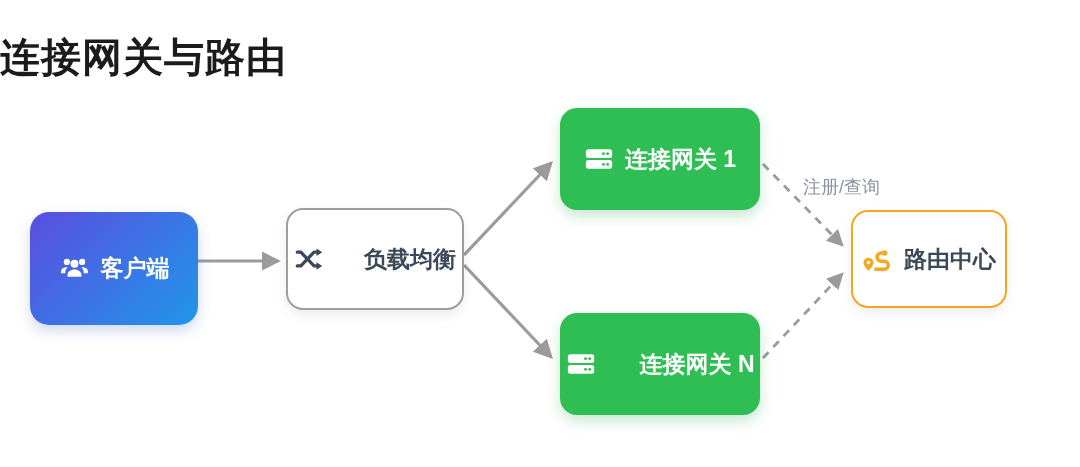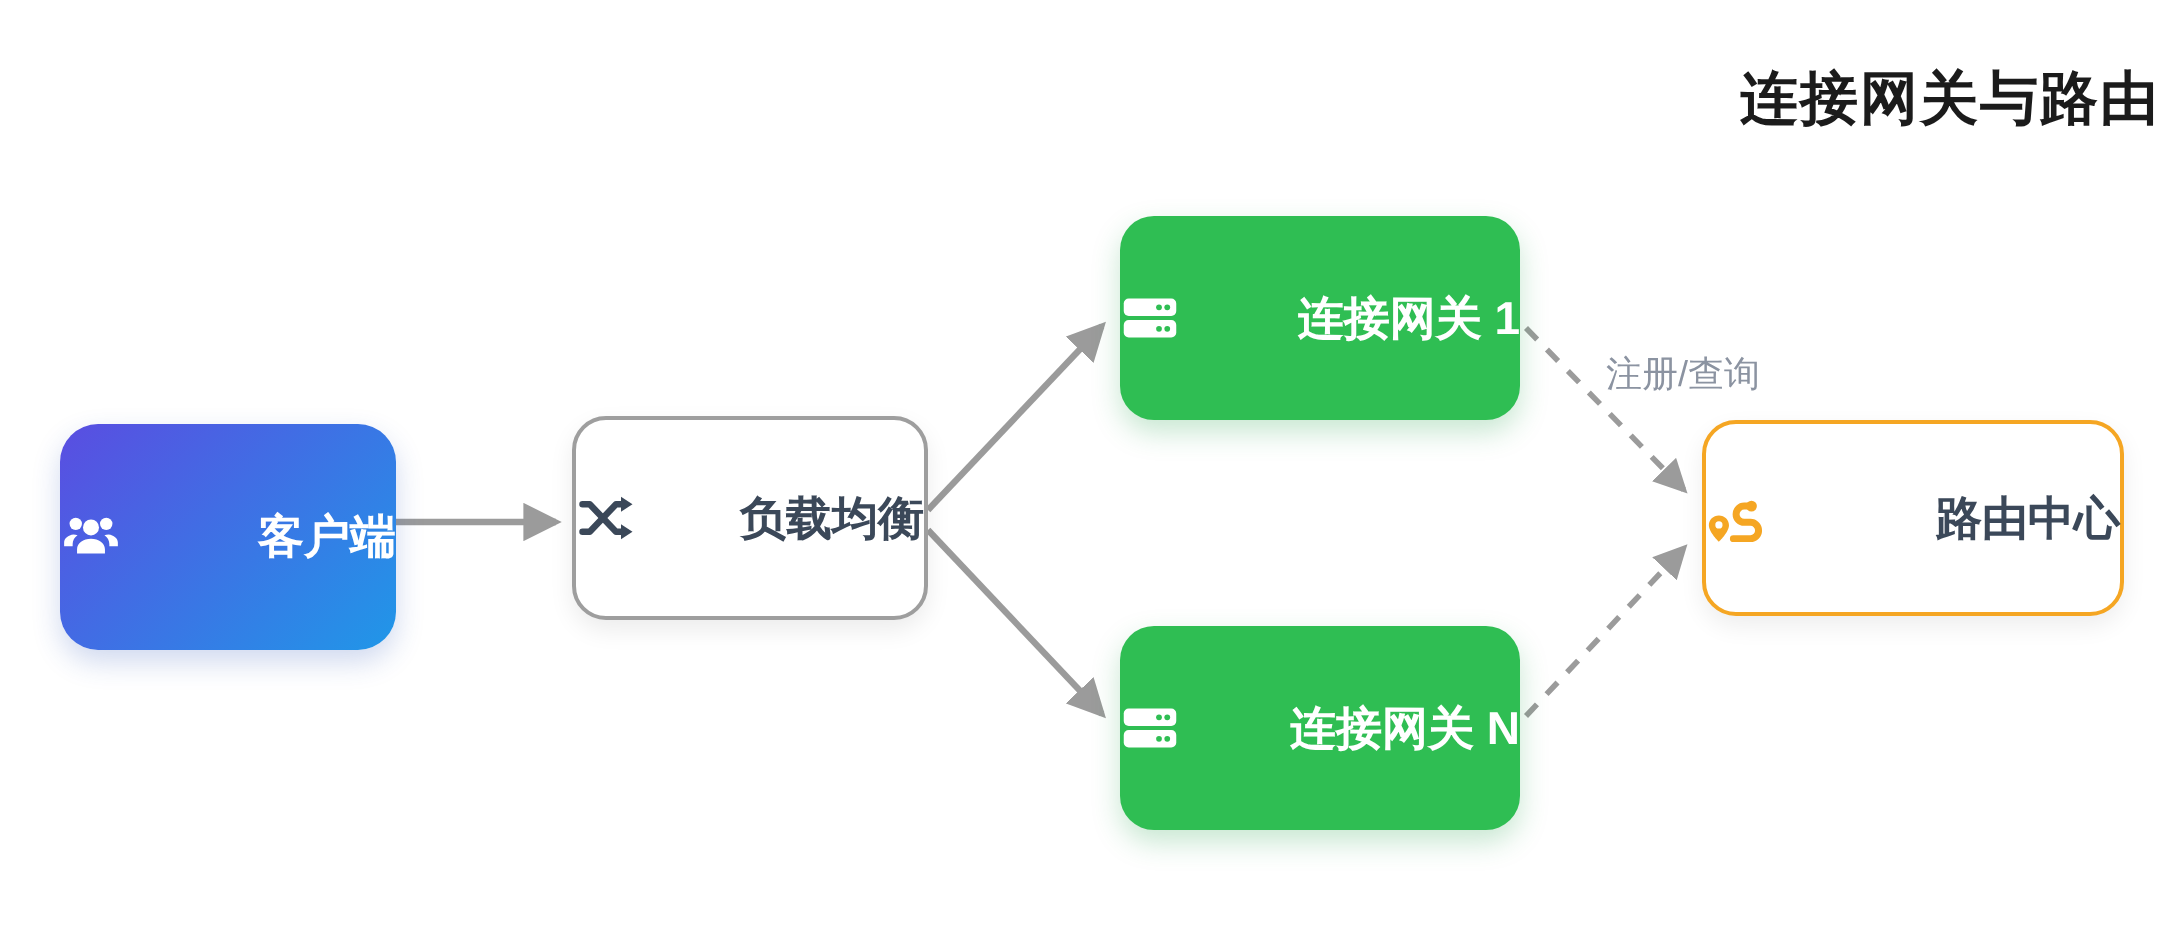--- a/index.html
+++ b/index.html
@@ -9,41 +9,41 @@
     --route-center-border:#f5a623;
     --arrow-gray:#9b9b9b;
     --dark-text:#3b4859;
     --label-gray:#8b93a1;
     --title-color:#1b1b1b;
     --lb-border:#9e9e9e;
   }
   *{margin:0;padding:0;box-sizing:border-box;}
   body{background:#fff;font-family:"Liberation Sans","DejaVu Sans",sans-serif;}
   .canvas{position:relative;width:1080px;height:467px;background:#ffffff;overflow:hidden;}
-  .title{position:absolute;left:0;top:30px;width:100%;text-align:right;
-         font-size:29px;font-weight:bold;color:var(--title-color);letter-spacing:1px;}
+  .title{position:absolute;left:0;top:30px;width:100%;text-align:left;
+         font-size:40px;font-weight:bold;color:var(--title-color);letter-spacing:1px;}
   .edges{position:absolute;left:0;top:0;width:1080px;height:467px;}
   .edge-solid{stroke:var(--arrow-gray);stroke-width:3.2;fill:none;}
   .edge-dashed{stroke:var(--arrow-gray);stroke-width:2.8;fill:none;stroke-dasharray:8 7;}
   #arrowhead path{fill:var(--arrow-gray);}
-  .node{position:absolute;display:flex;align-items:center;justify-content:space-between;gap:11px;
+  .node{position:absolute;display:flex;align-items:center;justify-content:center;gap:11px;
         border-radius:17px;font-size:23px;font-weight:bold;}
   .node .icon{display:flex;align-items:center;justify-content:center;flex:0 0 auto;}
   .node .icon svg{display:block;}
   .node-client{left:30px;top:212px;width:168px;height:113px;border-radius:19px;
         background:linear-gradient(135deg,var(--client-gradient-start) 0%,var(--client-gradient-end) 100%);
         color:#ffffff;box-shadow:0 6px 14px rgba(40,80,180,.22);}
   .node-lb{left:286px;top:208px;width:178px;height:102px;background:#ffffff;
         border:2px solid var(--lb-border);color:var(--dark-text);
         box-shadow:0 5px 12px rgba(0,0,0,.08);gap:40px;}
   .node-green{width:200px;height:102px;background:var(--gateway-green);color:#ffffff;
         box-shadow:0 6px 14px rgba(30,160,70,.25);}
   .node-gw1{left:560px;top:108px;}
   .node-gwn{left:560px;top:313px;gap:44px;}
-  .node-rc{left:851px;top:210px;width:211px;height:98px;background:#ffffff;
+  .node-rc{left:851px;top:210px;width:156px;height:98px;background:#ffffff;
         border:2.5px solid var(--route-center-border);color:var(--dark-text);
         box-shadow:0 5px 12px rgba(0,0,0,.07);}
   .edge-label{position:absolute;left:803px;top:175px;font-size:18px;color:var(--label-gray);
         white-space:nowrap;}
   .dots{fill:var(--gateway-green);}
 </style>
 </head>
 <body>
 
 <div class="canvas">

